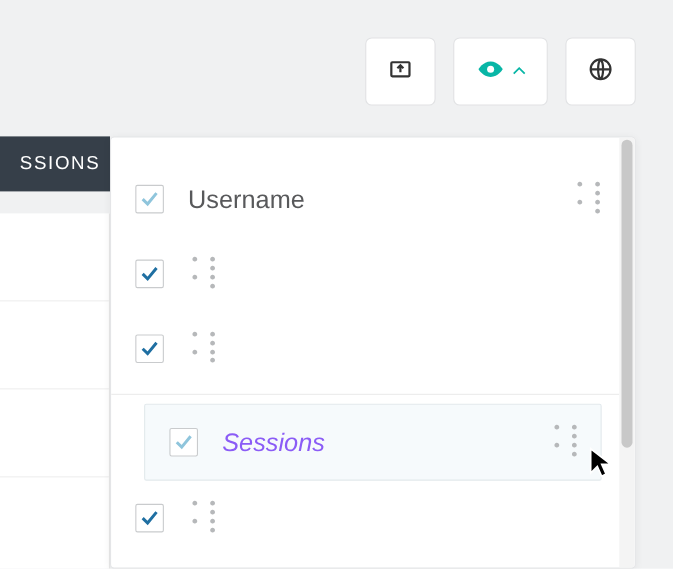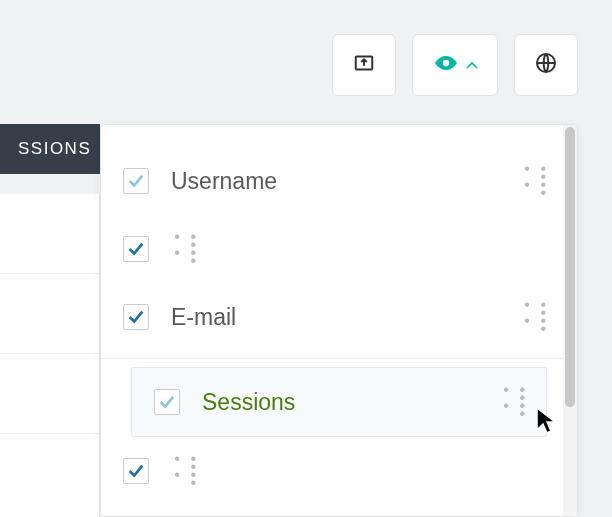--- a/index.html
+++ b/index.html
@@ -153,21 +153,22 @@
     width: 18px;
     height: 18px;
   }
 
   .row-label {
     font-size: 23px;
     color: #58595b;
     flex: 1;
   }
   .row.dragging .row-label {
-    color: #4d7c0f;
+    color: #8b5cf6;
+    font-style: italic;
   }
 
   .drag-handle {
     color: #b6b8ba;
     font-size: 16px;
     letter-spacing: 3px;
     line-height: 8px;
     cursor: grab;
     user-select: none;
     width: 28px;
@@ -257,21 +258,20 @@
           <span>•  •  •</span>
         </div>
     </div>
 
     <div class="row separator-after">
       <div class="checkbox">
         <svg viewBox="0 0 20 20">
             <path d="M3 10 L8 15 L17 4" stroke="#1f6fa2" stroke-width="3" fill="none"></path>
           </svg>
       </div>
-      <div class="row-label">E-mail</div>
       <div class="drag-handle">
           <span>•  •  •</span>
           <span>•  •  •</span>
         </div>
     </div>
 
     <div class="section-gap"></div>
 
     <div class="row dragging">
       <div class="checkbox">

